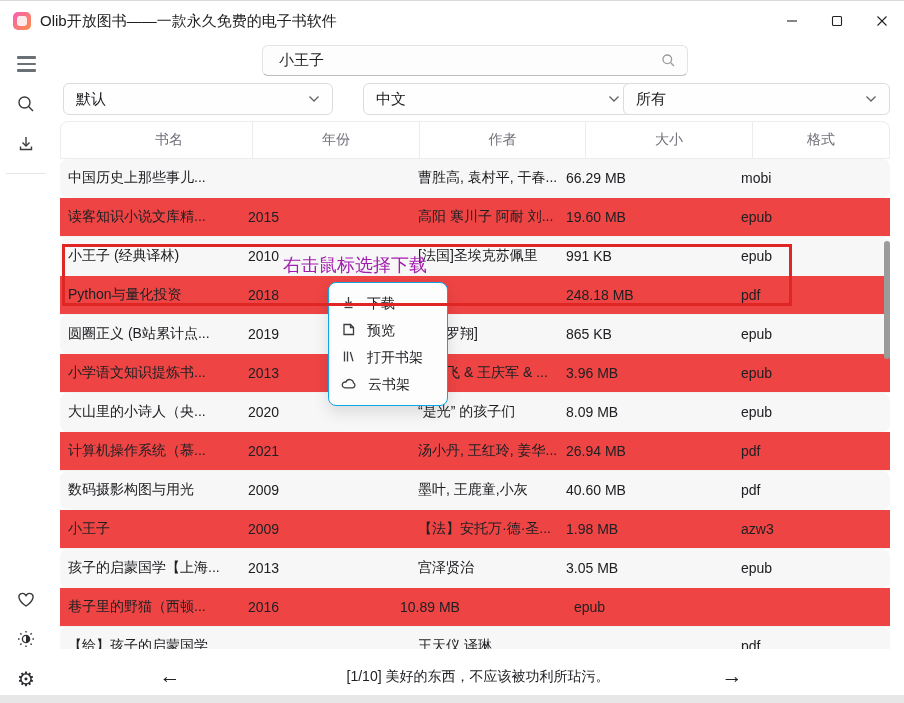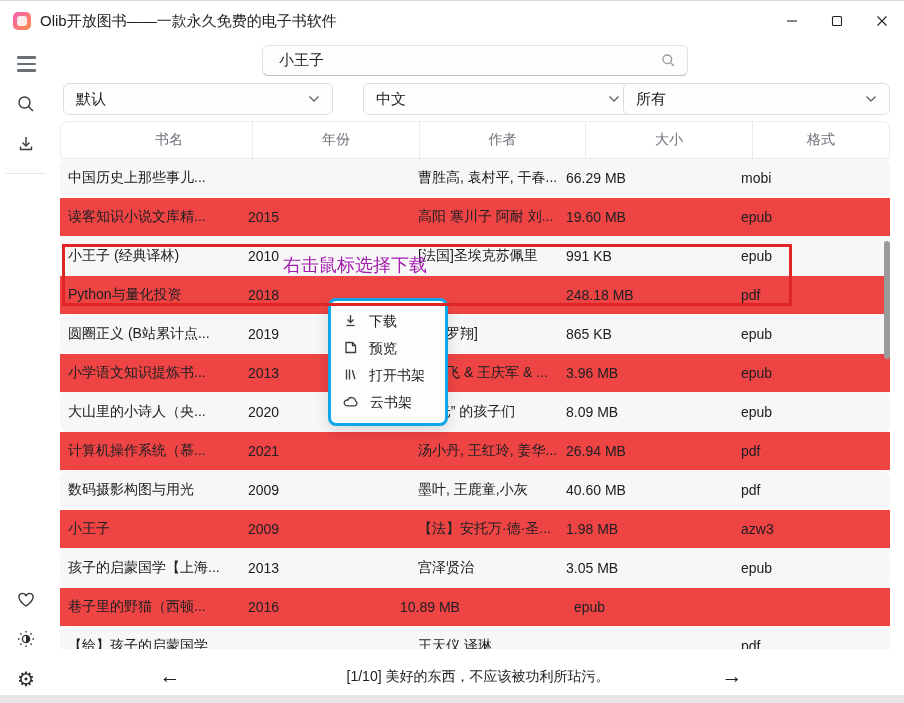--- a/index.html
+++ b/index.html
@@ -52,21 +52,21 @@
   .c0 { padding-left:8px; }
   .c1 { padding-left:21px; }
   .c2 { padding-left:24px; }
   .c3 { padding-left:6px; }
   .c4 { padding-left:14px; }
 
   
   .scroll-thumb { position:absolute; left:884px; top:240px; width:6px; height:118px; background:#9b9b9b; border-radius:3px; z-index:4; }
 
   
-  .ctx-menu { position:absolute; left:328px; top:297px; width:120px; background:#fdfdfd; border:3px solid #0ea5e9; border-radius:8px; box-shadow:0 6px 16px rgba(0,0,0,.12); padding:7px 0; z-index:5; }
+  .ctx-menu { position:absolute; left:328px; top:281px; width:120px; background:#fdfdfd; border:1px solid #0ea5e9; border-radius:8px; box-shadow:0 6px 16px rgba(0,0,0,.12); padding:7px 0; z-index:5; }
   .ctx-item { height:27px; display:flex; align-items:center; gap:11px; padding:0 12px; font-size:14px; color:#1d1d21; cursor:pointer; }
   .ctx-item svg { stroke:#3c3c42; fill:none; stroke-width:1.3; flex:0 0 auto; }
 
   
   .red-rect { position:absolute; left:62px; top:243px; width:730px; height:62px; border:3px solid #e02525; z-index:6; pointer-events:none; }
   .red-label { position:absolute; left:283px; top:252px; font-size:18px; font-weight:normal; color:#a21caf; z-index:6; pointer-events:none; white-space:nowrap; }
 
   
   .pagebar { position:absolute; left:52px; top:655px; width:852px; height:40px; background:#fff; }
   .page-arrow { position:absolute; top:4px; width:36px; height:32px; border:none; background:none; font-size:21px; color:#1f2328; cursor:pointer; line-height:30px; }

